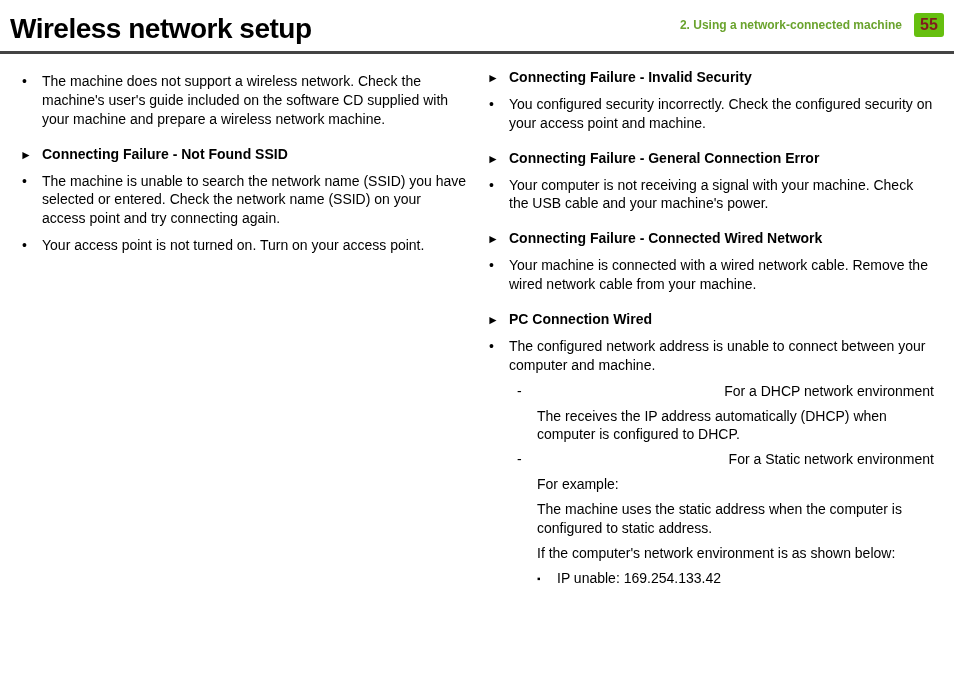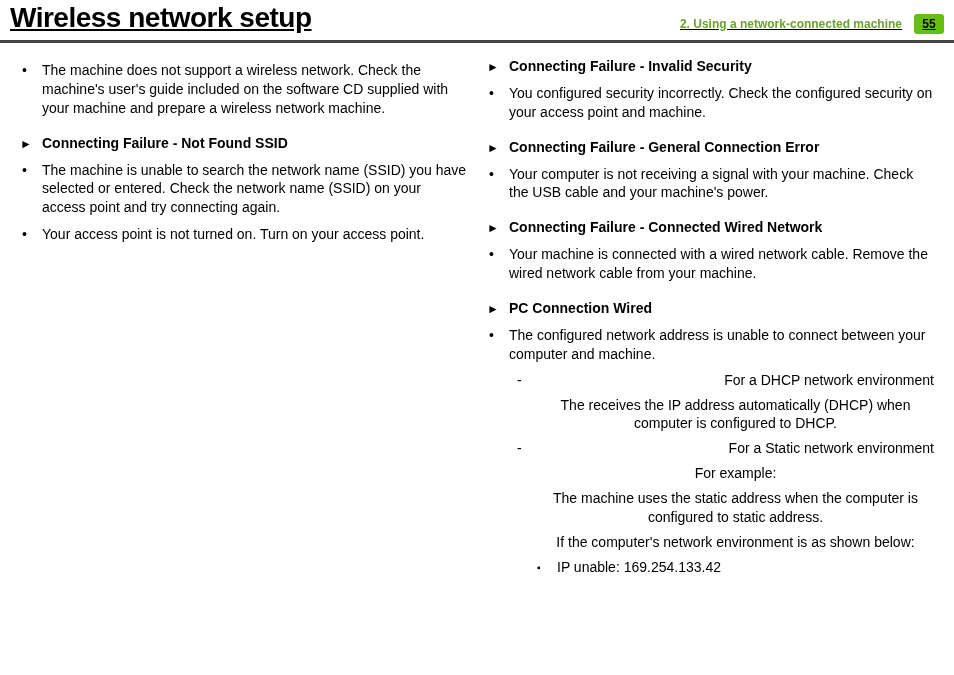--- a/index.html
+++ b/index.html
@@ -12,46 +12,45 @@
     background: #fff;
   }
   .page {
     width: 954px;
     height: 675px;
     overflow: hidden;
     position: relative;
   }
   .header {
     border-bottom: 3px solid #444;
-    padding: 2px 10px 6px 10px;
+    padding: 13px 10px 6px 10px;
     display: flex;
     justify-content: space-between;
-    align-items: flex-end;
-    text-decoration: underline;
+    align-items: flex-start;
   }
   .title {
     font-size: 28px;
     font-weight: 700;
     letter-spacing: -0.5px;
   }
   .chapter {
     font-size: 12px;
     font-weight: 700;
     white-space: nowrap;
     display: flex;
     align-items: center;
     gap: 12px;
   }
   .chapter-text { color: #6aa32d; }
   .page-badge {
     display: inline-block;
     background: #66bf0f;
-    color: #000000;
-    font-weight: 700;
-    font-size: 12px;
+    color: #7f1d1d;
+    font-weight: 700;
+    font-size: 16px;
     padding: 3px 6px;
     border-radius: 3px;
     min-width: 18px;
     text-align: center;
   }
   .columns {
     display: flex;
     flex-direction: row;
     padding: 14px 20px 0 20px;
     gap: 20px;
@@ -83,21 +82,20 @@
     width: 20px;
     flex: 0 0 20px;
     text-align: left;
   }
   .sub-txt {
     flex: 1;
     text-align: right;
   }
   .sub-para {
     padding: 3px 0 3px 50px;
-    text-align: center;
   }
   .sub-sq-row {
     display: flex;
     padding: 3px 0 3px 50px;
   }
   .sub-sq {
     width: 20px;
     flex: 0 0 20px;
     font-size: 10px;
     padding-top: 3px;

